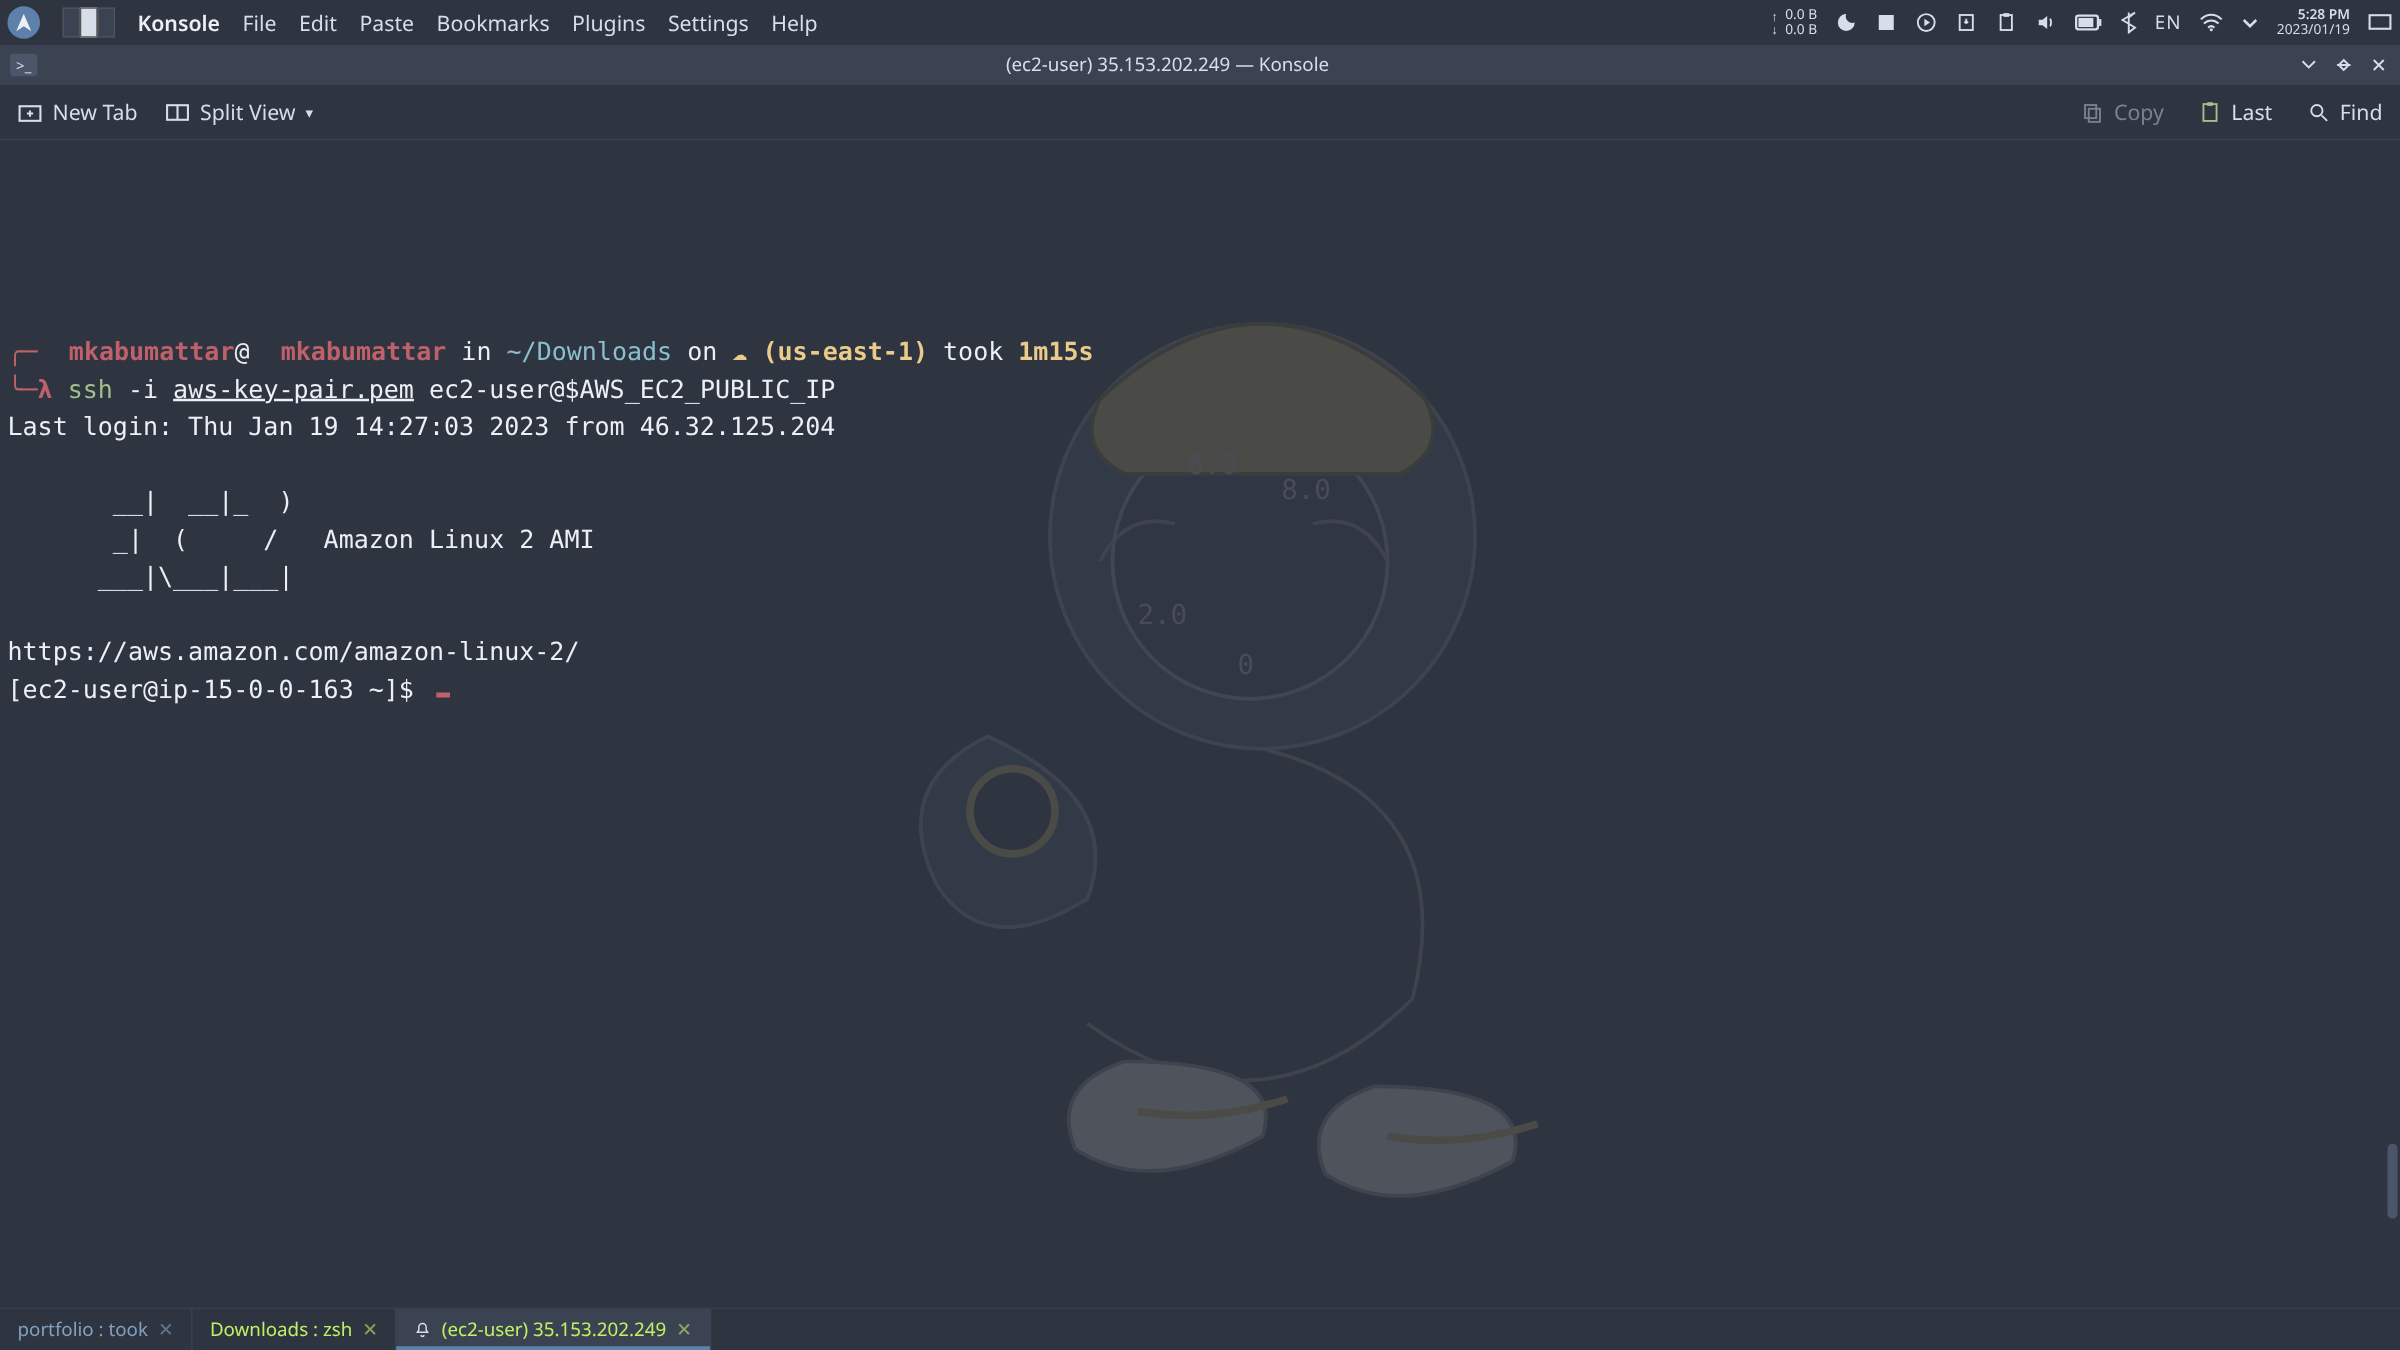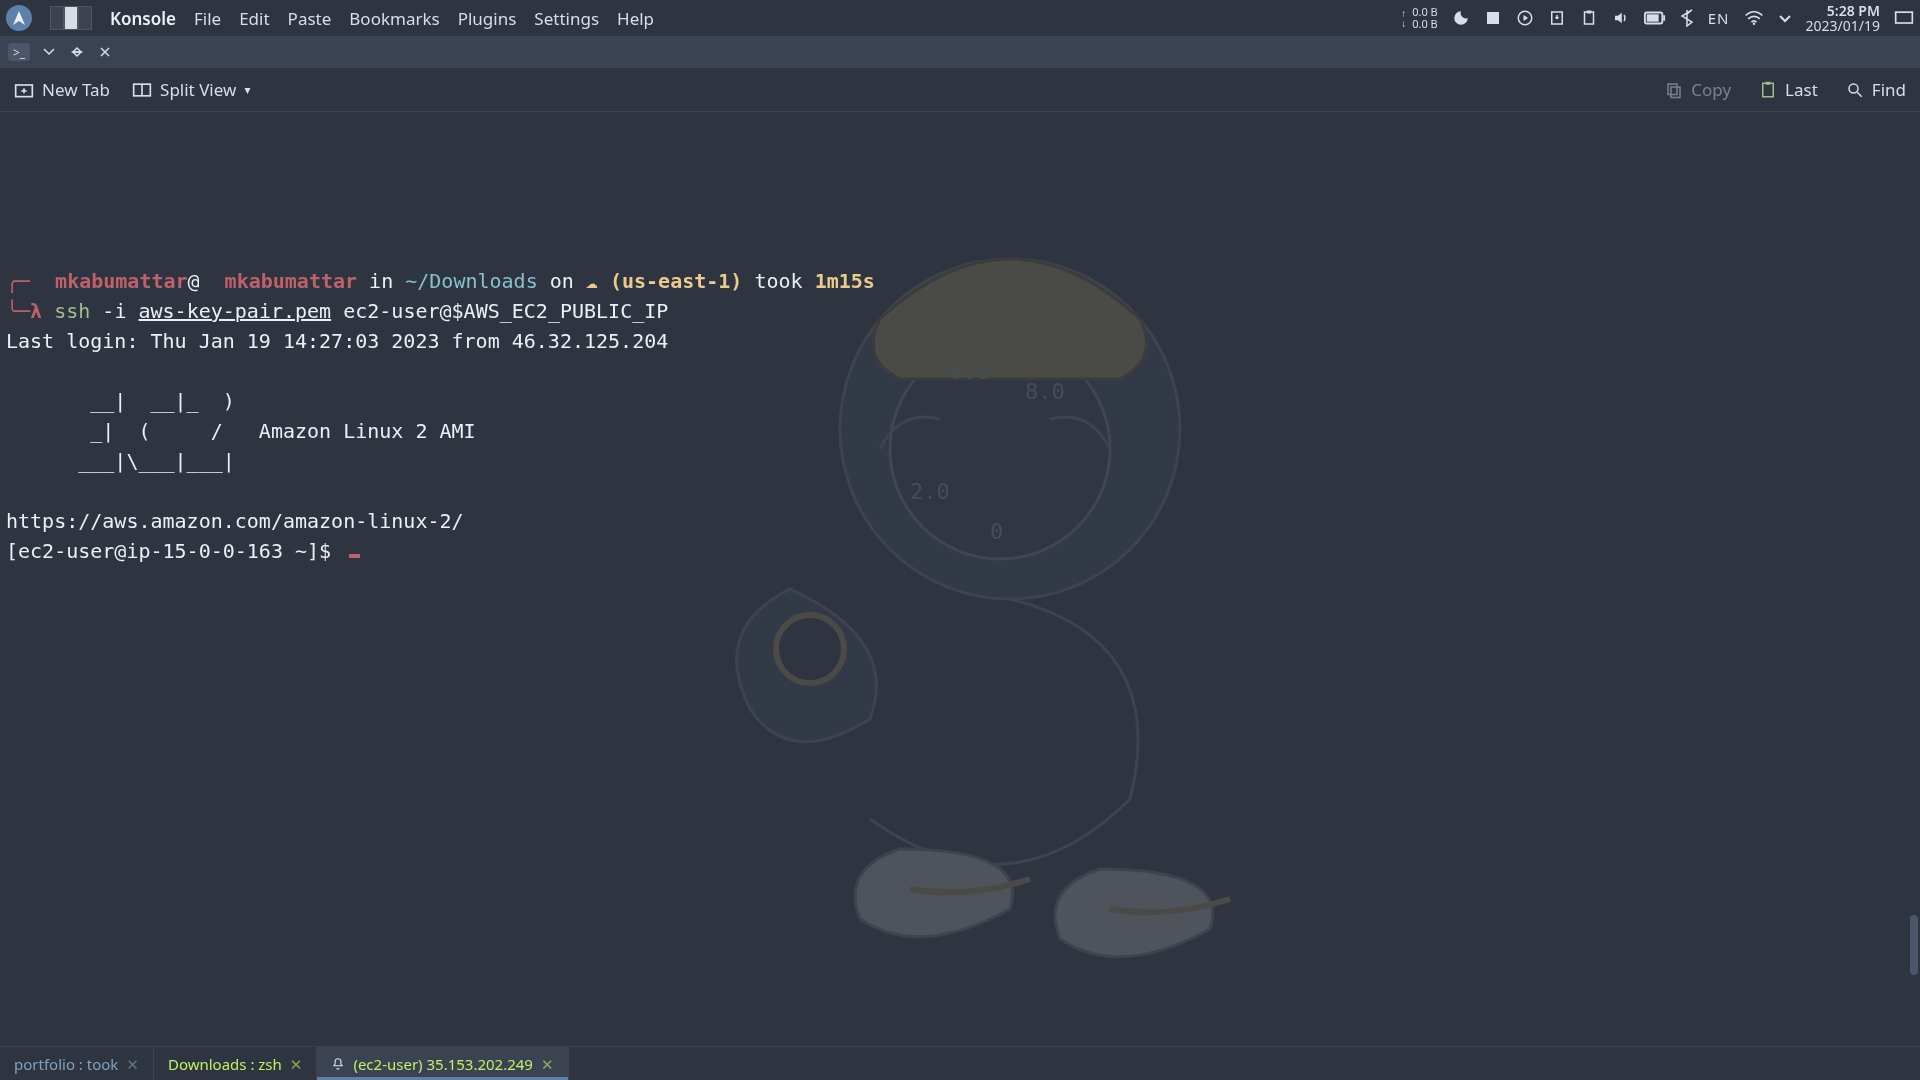--- a/index.html
+++ b/index.html
@@ -9,21 +9,21 @@
   
   .menubar { height: 36px; background: #2e3440; display: flex; align-items: center; padding: 0 6px; gap: 14px; font-size: 17px; }
   .menubar .left { display: flex; align-items: center; gap: 18px; }
   .menubar .right { margin-left: auto; display: flex; align-items: center; gap: 14px; font-size: 15px; }
   .app-logo { width: 26px; height: 26px; border-radius: 50%; background: #5e81ac; display: flex; align-items: center; justify-content: center; color: #eceff4; font-weight: bold; }
   .app-name { font-weight: 600; color: #eceff4; }
   .menu-item { color: #d8dee9; cursor: pointer; }
   .tray-icon { color: #d8dee9; display: inline-flex; align-items: center; justify-content: center; }
   .netspeed { font-size: 11px; line-height: 1.05; text-align: right; color: #d8dee9; display: flex; gap: 6px; align-items: center; }
   .netspeed .arrows { display:flex; flex-direction:column; font-size:10px; line-height:1; }
-  .clock { text-align: right; font-size: 14px; line-height: 1.1; }
+  .clock { text-align: right; font-size: 11px; line-height: 1.1; }
   .lang-ind { font-size: 15px; letter-spacing: 1px; }
 
   .act-switch { display:flex; gap:0; }
   .act-switch div { width:14px; height:24px; background:#3b4252; border:1px solid #555; }
   .act-switch div.active { background:#d8dee9; }
 
   
   .titlebar { height: 32px; background: #3b4252; display: flex; align-items: center; padding: 0 8px; gap: 10px; font-size: 15px; }
   .titlebar .title { flex: 1; text-align: center; color: #d8dee9; }
   .titlebar .win-btn { width: 18px; height: 18px; display:inline-flex; align-items:center; justify-content:center; color:#d8dee9; cursor:pointer; }
@@ -163,20 +163,21 @@
       <span class="tray-icon">
         <svg width="20" height="16" viewBox="0 0 24 18">
             <rect x="2" y="2" width="20" height="13" fill="none" stroke="#d8dee9" stroke-width="2"></rect>
           </svg>
       </span>
     </div>
   </div>
 
   <div class="titlebar">
     <span class="tiny-icon">&gt;_</span>
+    <div class="title">(ec2-user) 35.153.202.249 — Konsole</div>
     <span class="win-btn">
       <svg width="14" height="14" viewBox="0 0 14 14">
           <path d="M2 4l5 5 5-5" stroke="#d8dee9" stroke-width="1.5" fill="none"></path>
         </svg>
     </span>
     <span class="win-btn">
       <svg width="12" height="12" viewBox="0 0 12 12">
           <path d="M6 2l4 4H2z" fill="none" stroke="#d8dee9" stroke-width="1.5"></path>
           <path d="M6 10l-4-4h8z" fill="none" stroke="#d8dee9" stroke-width="1.5"></path>
         </svg>

